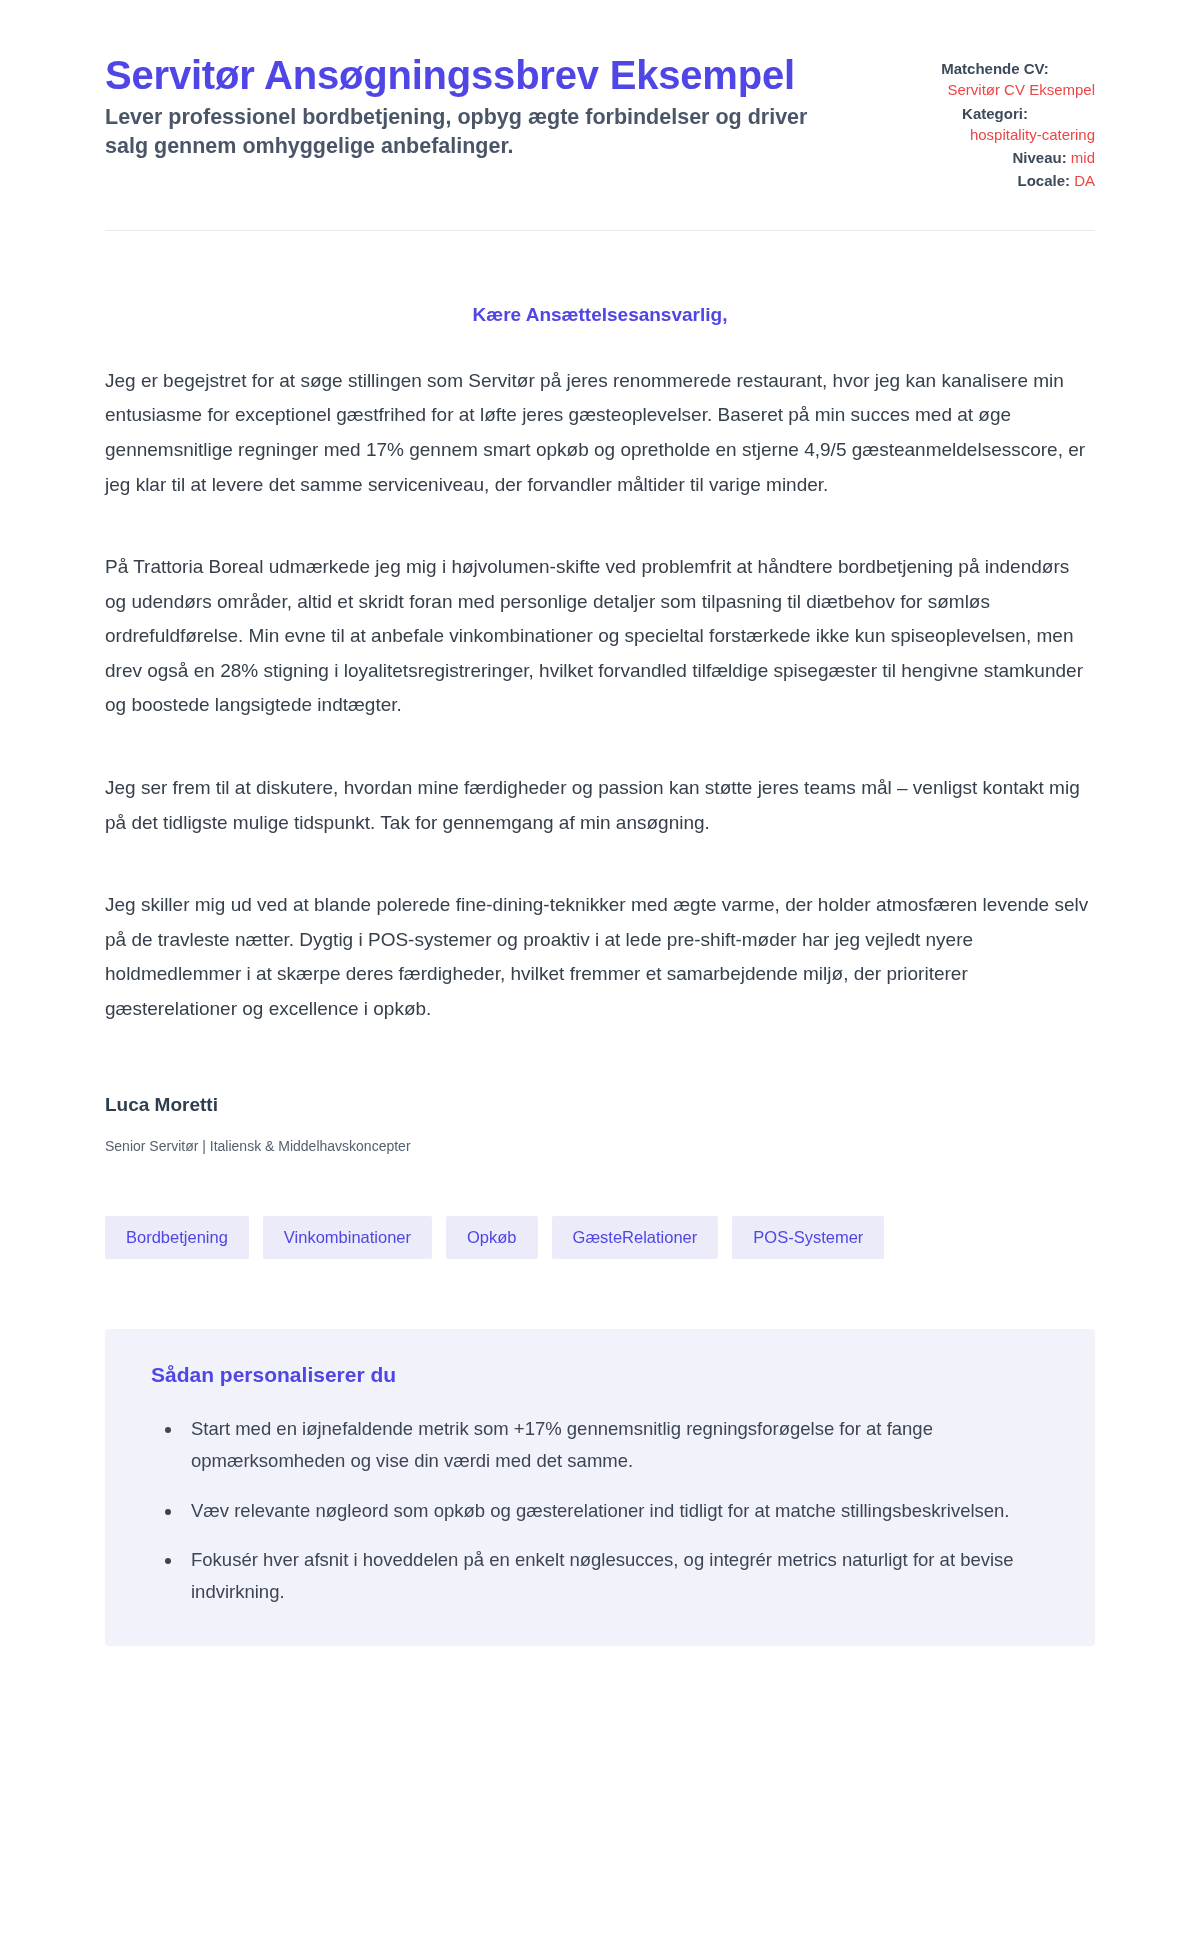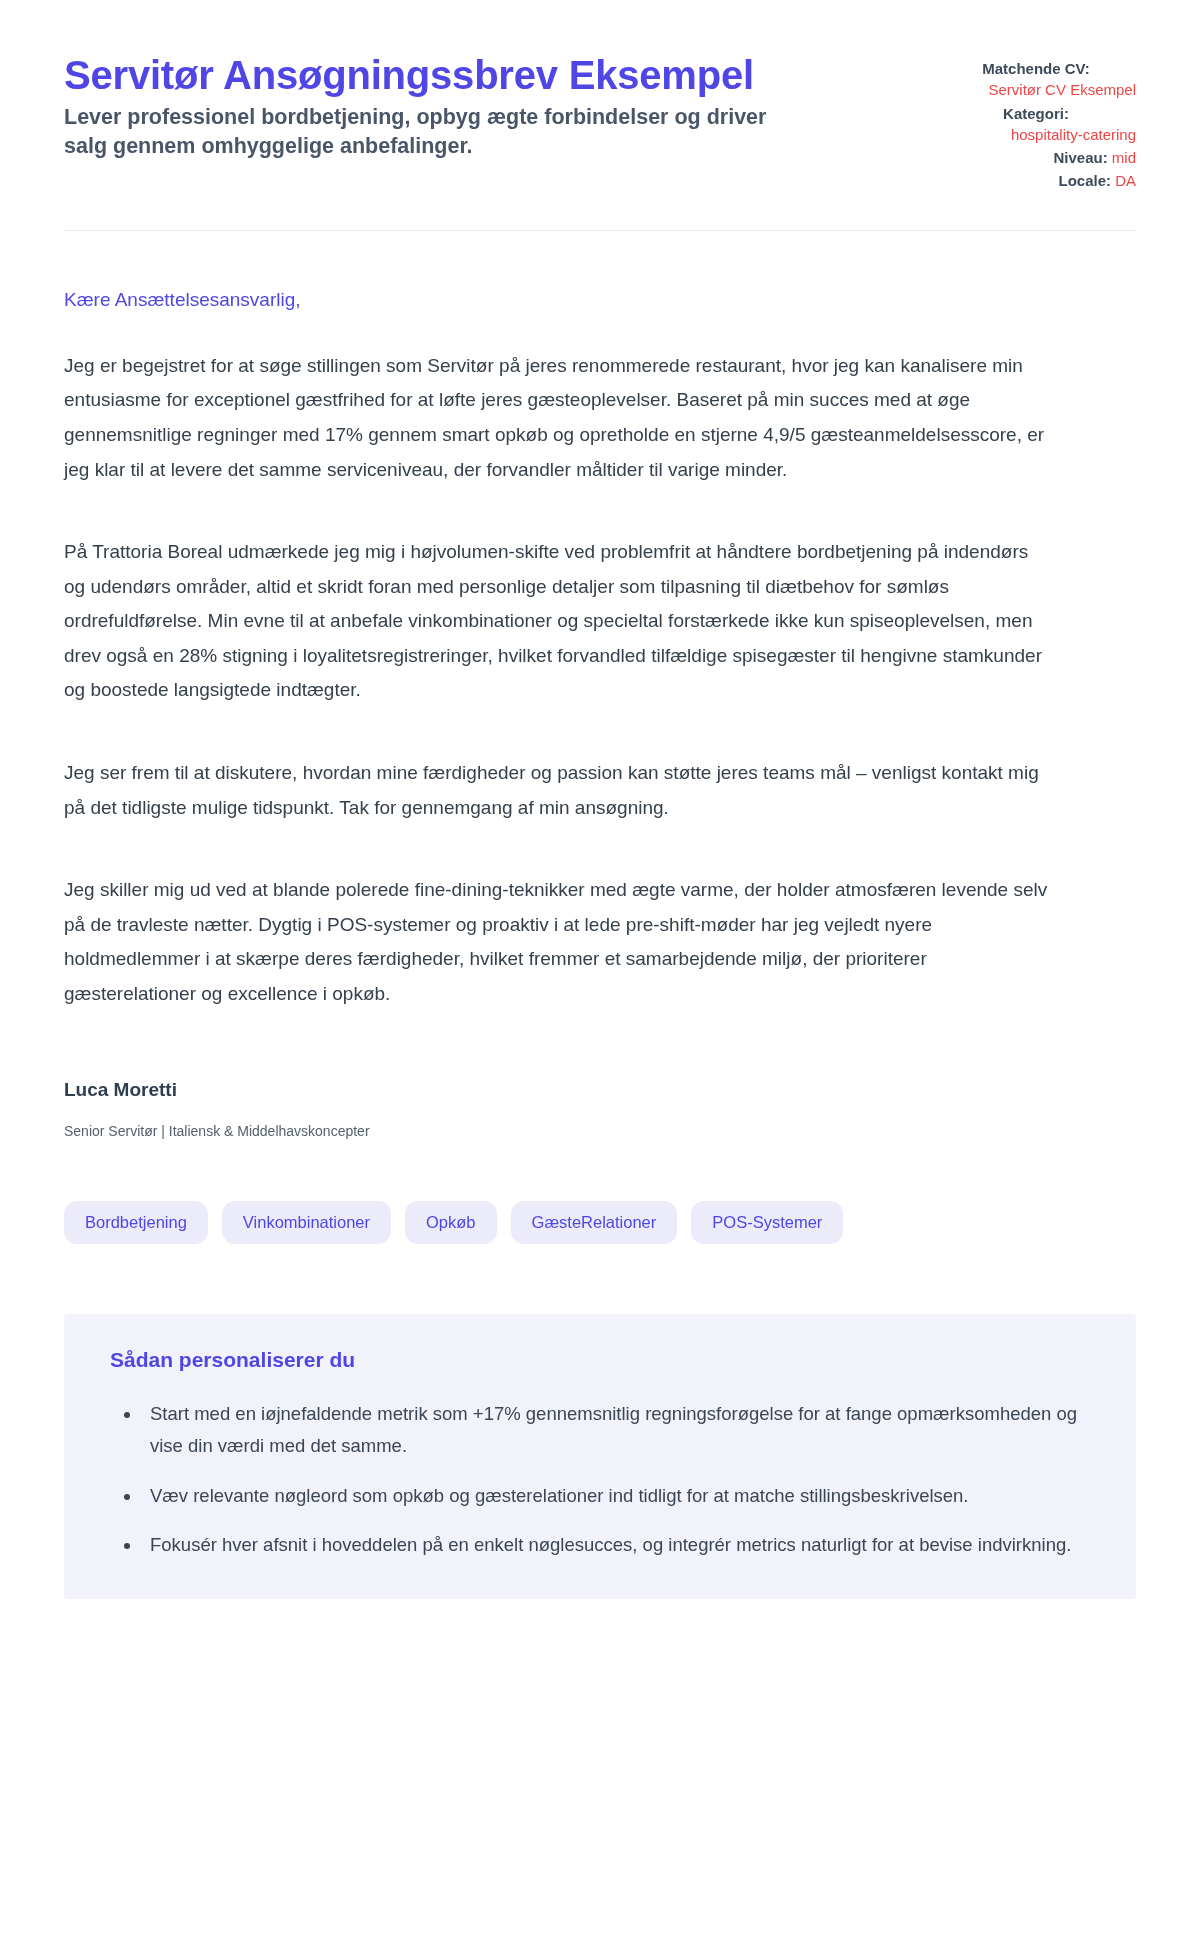--- a/index.html
+++ b/index.html
@@ -10,21 +10,21 @@
   body {
     width: 1200px;
     min-height: 1934px;
     font-family: "Liberation Sans", sans-serif;
     color: #2f3e4f;
     -webkit-font-smoothing: antialiased;
   }
   .page {
     width: 1200px;
     box-sizing: border-box;
-    padding: 0 64px;
+    padding: 0 105px;
   }
 
   
   .header {
     display: flex;
     align-items: flex-start;
     justify-content: space-between;
     padding-top: 52px;
     padding-bottom: 36px;
     border-bottom: 1px solid #e9e9ee;
@@ -71,23 +71,24 @@
   .meta-block {
     margin-bottom: 2px;
   }
 
   
   .letter {
     padding-top: 58px;
   }
   .salutation {
     font-size: 19px;
-    font-weight: 400;
-    color: #4f46e5;
-    margin: 0 0 38px 0;
+    font-weight: 700;
+    color: #4f46e5;
+    margin: 15px 0 38px 0;
+    text-align: center;
   }
   .para {
     font-size: 19px;
     line-height: 1.82;
     color: #36404c;
     margin: 0 0 48px 0;
     max-width: 990px;
   }
   .signature {
     margin-top: 68px;
@@ -112,21 +113,21 @@
     flex-wrap: wrap;
     gap: 14px;
     margin-top: 62px;
   }
   .tag {
     background: #ecebf9;
     color: #4f46e5;
     font-size: 16.5px;
     line-height: 1;
     padding: 13px 21px;
-    border-radius: 13px;
+    border-radius: 2px;
     white-space: nowrap;
   }
 
   
   .tips {
     margin-top: 70px;
     margin-bottom: 70px;
     background: #f2f2fb;
     border-radius: 4px;
     padding: 34px 30px 38px 30px;

